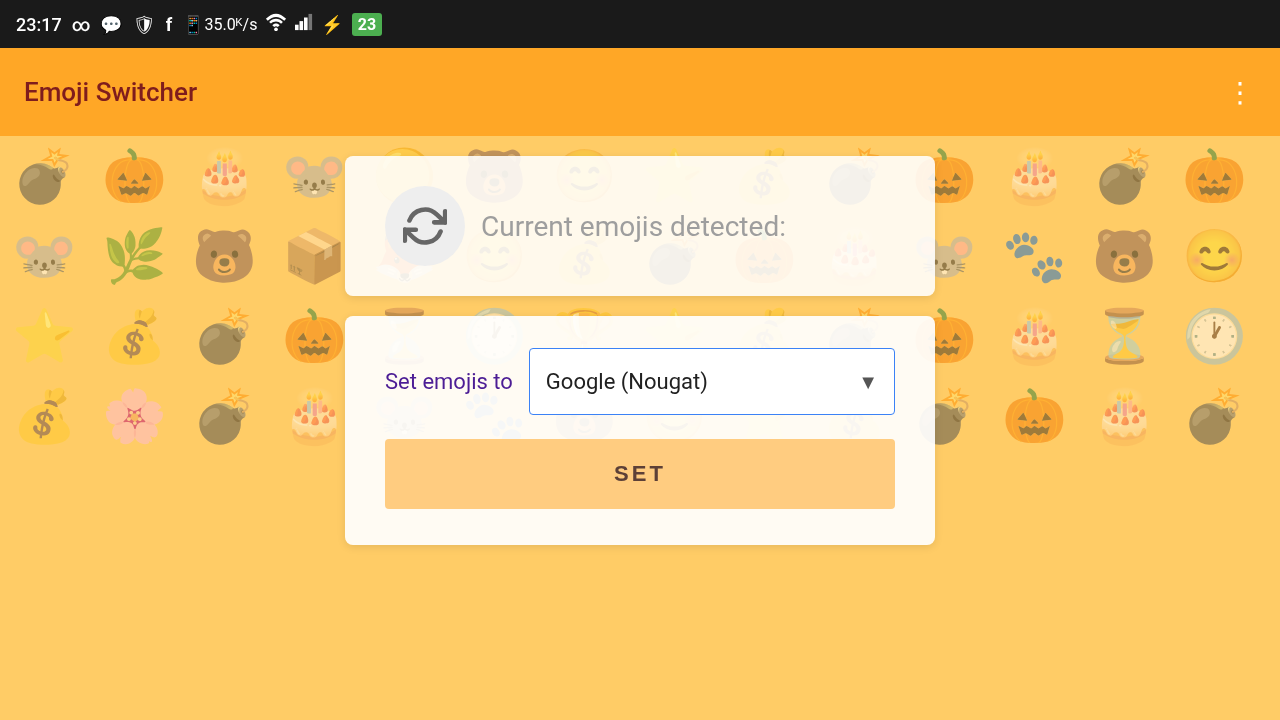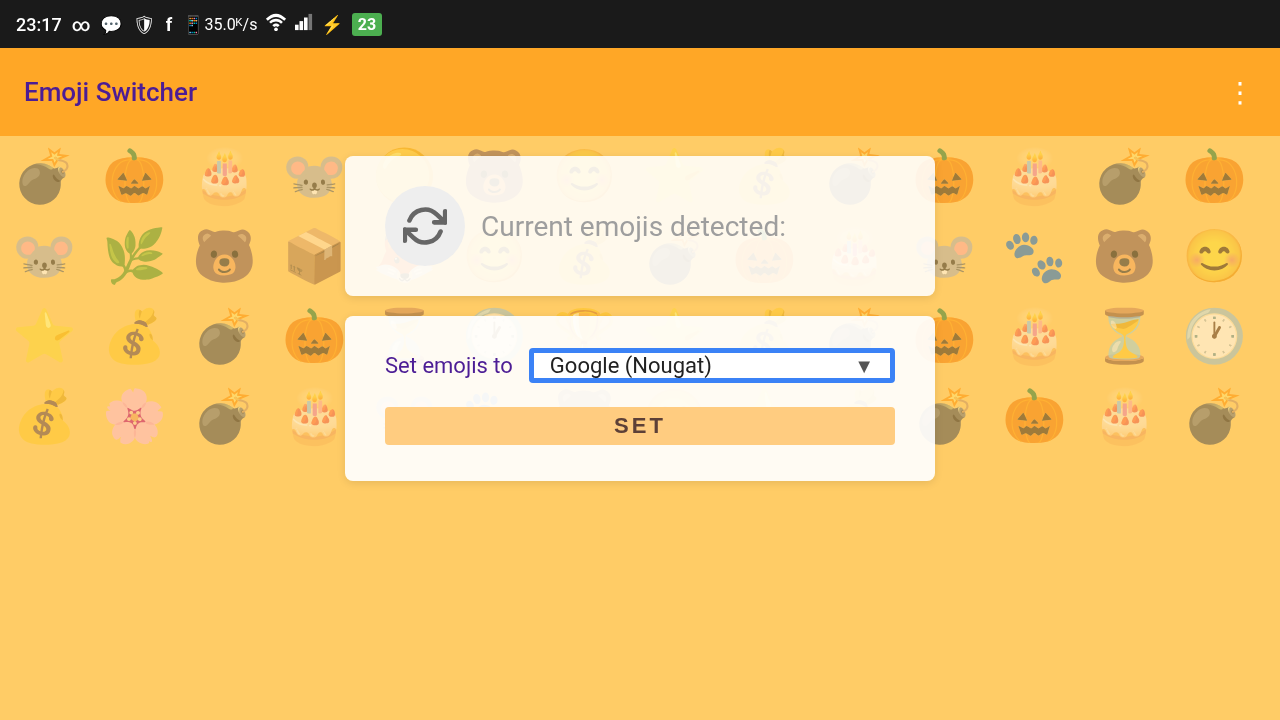--- a/index.html
+++ b/index.html
@@ -56,21 +56,21 @@
       height: 88px;
       background: #FFA726;
       display: flex;
       align-items: center;
       justify-content: space-between;
       padding: 0 24px;
       position: relative;
       z-index: 10;
     }
     .app-title {
-      color: #4c1d95;
+      color: #7f1d1d;
       font-size: 26px;
       font-weight: 500;
     }
     .more-icon {
       color: white;
       font-size: 28px;
       cursor: pointer;
       letter-spacing: 2px;
     }
 
@@ -162,40 +162,40 @@
       align-items: center;
       gap: 16px;
     }
     .set-label {
       font-size: 22px;
       color: #4c1d95;
       flex-shrink: 0;
     }
     .dropdown {
       flex: 1;
-      border: 5px solid #3b82f6;
+      border: 1px solid #3b82f6;
       border-radius: 4px;
-      padding: 0 16px;
+      padding: 20px 16px;
       font-size: 22px;
       color: #212121;
       display: flex;
       align-items: center;
       justify-content: space-between;
       background: white;
       cursor: pointer;
     }
     .dropdown-arrow {
       font-size: 20px;
       color: #555;
     }
     .set-button {
       background: #FFCC80;
       border: none;
       border-radius: 4px;
-      padding: 6px;
+      padding: 22px;
       font-size: 22px;
       font-weight: 700;
       color: #5d4037;
       letter-spacing: 3px;
       cursor: pointer;
       width: 100%;
       text-align: center;
     }
   </style>
 </head>

